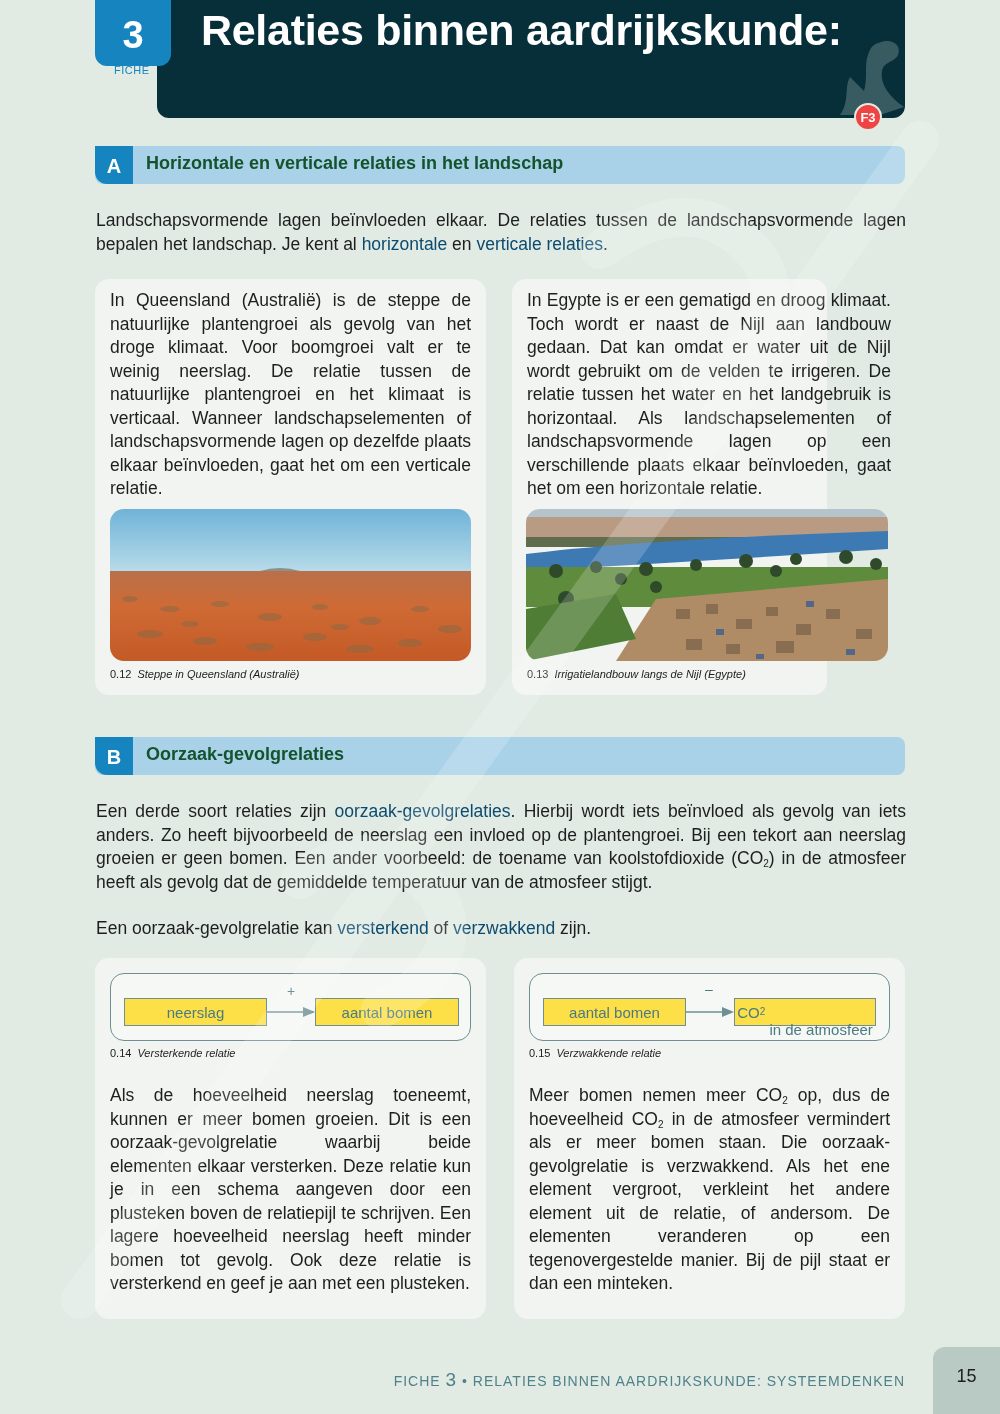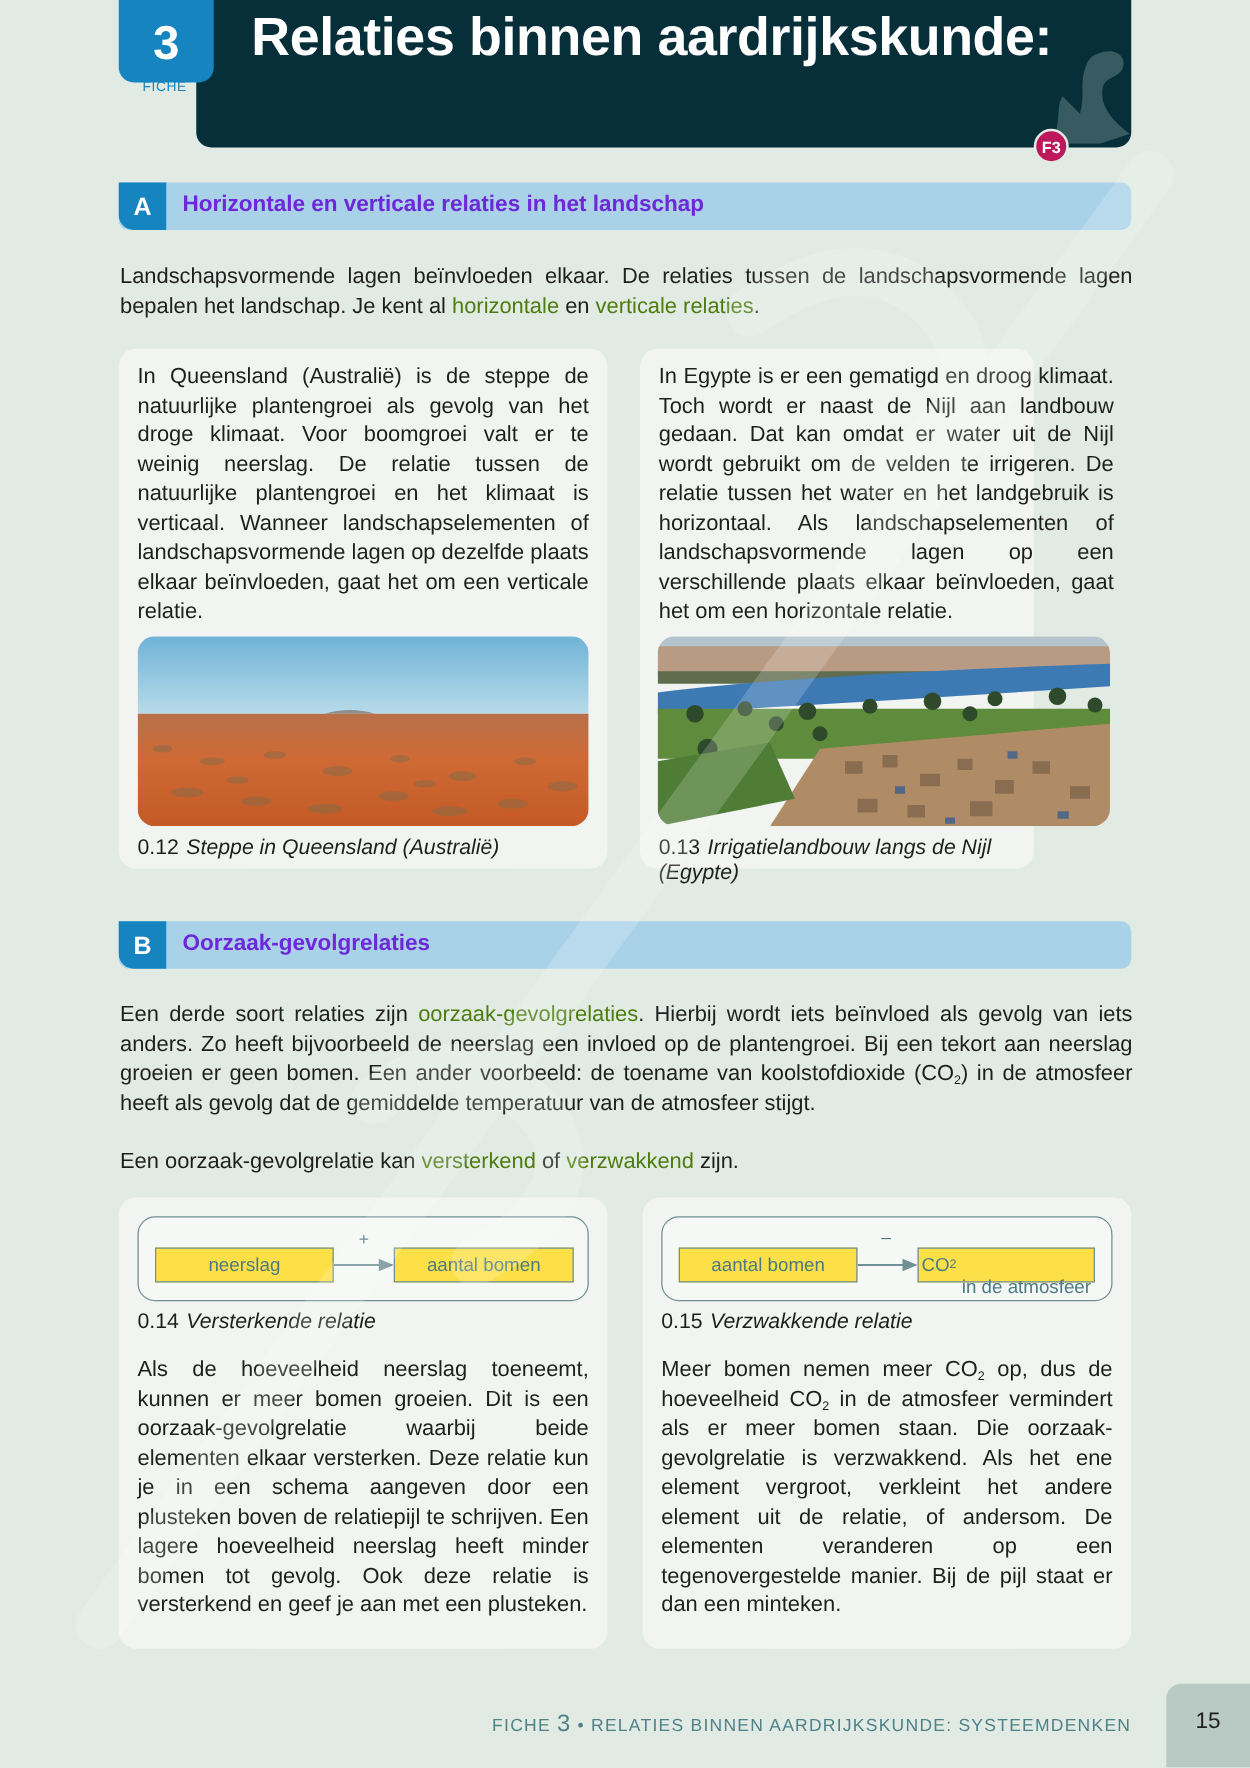--- a/index.html
+++ b/index.html
@@ -33,61 +33,61 @@
     padding-top: 4px;
   }
   .fiche-label {
     position: absolute; left: 114px; top: 64px;
     color: #1584bf; font-size: 11px; letter-spacing: 0.5px;
   }
   .header-deco {
     position: absolute; left: 820px; top: 35px; width: 90px; height: 80px;
   }
   .f3-badge {
-    position: absolute; left: 827px; top: 103px; width: 28px; height: 28px;
-    border-radius: 50%; background: #be185d; border: 2px solid #e1ebe4;
+    position: absolute; left: 854px; top: 103px; width: 28px; height: 28px;
+    border-radius: 50%; background: #ef4444; border: 2px solid #e1ebe4;
     color: #fff; font-size: 13px; font-weight: bold;
     display: flex; align-items: center; justify-content: center;
   }
   
   .section-bar {
     position: absolute; left: 95px; width: 810px; height: 38px;
     background: #a9d2e8; border-radius: 0 8px 8px 8px;
   }
   .section-letter {
     position: absolute; left: 0; top: 0; width: 38px; height: 38px;
     background: #1584bf; color: #fff; font-weight: bold; font-size: 20px;
     border-radius: 0 0 0 12px;
     display: flex; align-items: center; justify-content: center;
     padding-top: 3px;
   }
   .section-title {
     position: absolute; left: 51px; top: 7px;
-    color: #6d28d9; font-weight: bold; font-size: 18px;
+    color: #14532d; font-weight: bold; font-size: 18px;
   }
   
   .para {
     position: absolute; left: 96px; width: 810px;
     font-size: 17.5px; line-height: 23.5px; text-align: justify;
   }
-  .hl { color: #4d7c0f; }
+  .hl { color: #0c4a6e; }
   sub { font-size: 10px; vertical-align: -3px; line-height: 0; }
   
   .card {
     position: absolute; background: #f1f4f1; border-radius: 14px;
   }
   .card-text {
     position: absolute; font-size: 17.5px; line-height: 23.5px; text-align: justify;
     text-align-last: left;
   }
   .photo {
     position: absolute; border-radius: 14px; overflow: hidden;
   }
   .caption {
-    position: absolute; font-size: 17px; color: #1e1e1e;
+    position: absolute; font-size: 11px; color: #1e1e1e;
   }
   .caption .num { margin-right: 6px; }
   .caption .txt { font-style: italic; }
   
   .diagram {
     position: absolute; border: 1.5px solid #6f8f95; border-radius: 14px;
     background: #f6f8f6;
   }
   .dbox {
     position: absolute; height: 28px; border: 1.5px solid #6f8f95;

